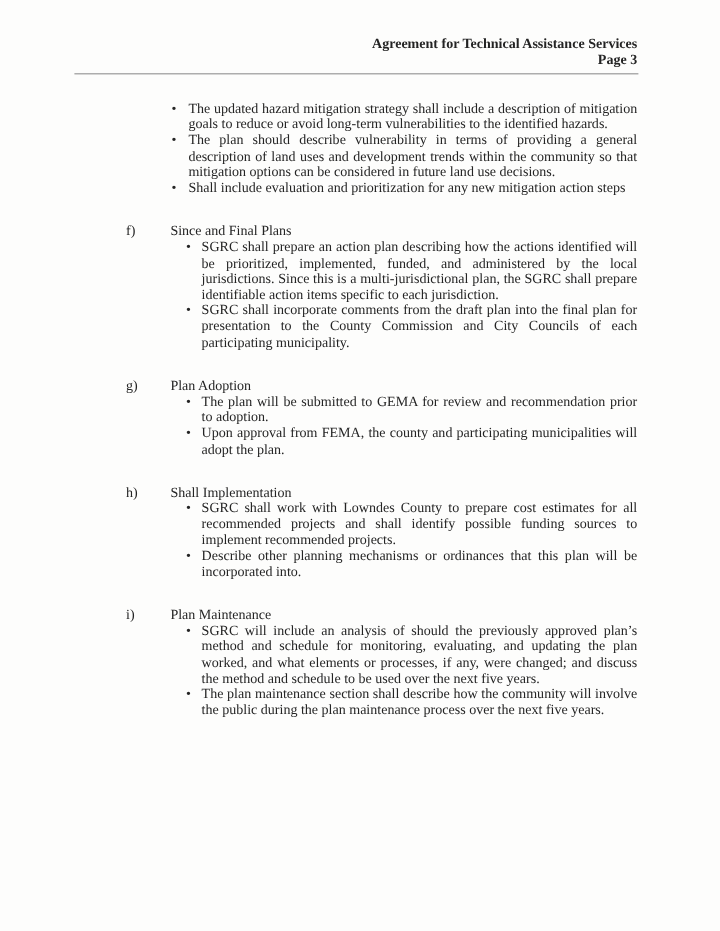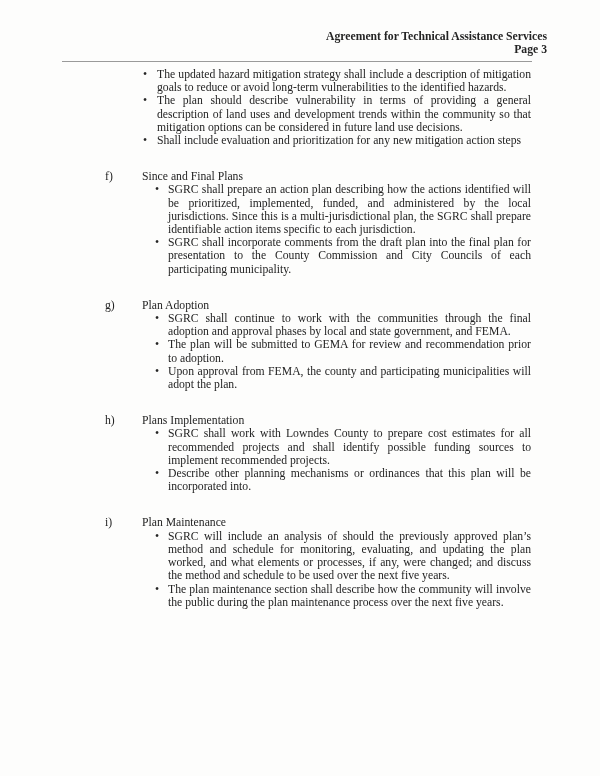--- a/index.html
+++ b/index.html
@@ -16,36 +16,36 @@
   .page {
     position: relative;
     width: 600px;
     height: 776px;
     background: #fdfdfc;
     overflow: hidden;
   }
   .header {
     position: absolute;
     top: 30px;
-    left: 86px;
+    left: 70px;
     width: 461px;
     text-align: right;
     font-weight: 700;
   }
   .rule {
     position: absolute;
     top: 61px;
     left: 62px;
     width: 470px;
     height: 0;
     border-top: 1.5px solid #9a9a9a;
   }
   .content {
     position: absolute;
-    top: 68px;
+    top: 84px;
     left: 70px;
     width: 461px;
   }
   ul.bullets {
     list-style: none;
     margin: 0;
     padding: 0;
   }
   ul.intro-list { padding-left: 87px; }
   ul.section-list { padding-left: 98px; }
@@ -87,27 +87,26 @@
         <section class="doc-section">
           <div class="section-head"><span class="section-label">f)</span><span class="section-title">Since and Final Plans</span></div>
           <ul class="bullets section-list">
             <li class="bullet-item">SGRC shall prepare an action plan describing how the actions identified will be prioritized, implemented, funded, and administered by the local jurisdictions. Since this is a multi-jurisdictional plan, the SGRC shall prepare identifiable action items specific to each jurisdiction.</li>
             <li class="bullet-item">SGRC shall incorporate comments from the draft plan into the final plan for presentation to the County Commission and City Councils of each participating municipality.</li>
           </ul>
         </section>
         <section class="doc-section">
           <div class="section-head"><span class="section-label">g)</span><span class="section-title">Plan Adoption</span></div>
           <ul class="bullets section-list">
-            <li class="bullet-item">SGRC shall continue to work with the communities through the final adoption and approval phases by local and state government, and FEMA.</li>
             <li class="bullet-item">The plan will be submitted to GEMA for review and recommendation prior to adoption.</li>
             <li class="bullet-item">Upon approval from FEMA, the county and participating municipalities will adopt the plan.</li>
           </ul>
         </section>
         <section class="doc-section">
-          <div class="section-head"><span class="section-label">h)</span><span class="section-title">Plans Implementation</span></div>
+          <div class="section-head"><span class="section-label">h)</span><span class="section-title">Shall Implementation</span></div>
           <ul class="bullets section-list">
             <li class="bullet-item">SGRC shall work with Lowndes County to prepare cost estimates for all recommended projects and shall identify possible funding sources to implement recommended projects.</li>
             <li class="bullet-item">Describe other planning mechanisms or ordinances that this plan will be incorporated into.</li>
           </ul>
         </section>
         <section class="doc-section">
           <div class="section-head"><span class="section-label">i)</span><span class="section-title">Plan Maintenance</span></div>
           <ul class="bullets section-list">
             <li class="bullet-item">SGRC will include an analysis of should the previously approved plan’s method and schedule for monitoring, evaluating, and updating the plan worked, and what elements or processes, if any, were changed; and discuss the method and schedule to be used over the next five years.</li>
             <li class="bullet-item">The plan maintenance section shall describe how the community will involve the public during the plan maintenance process over the next five years.</li>

